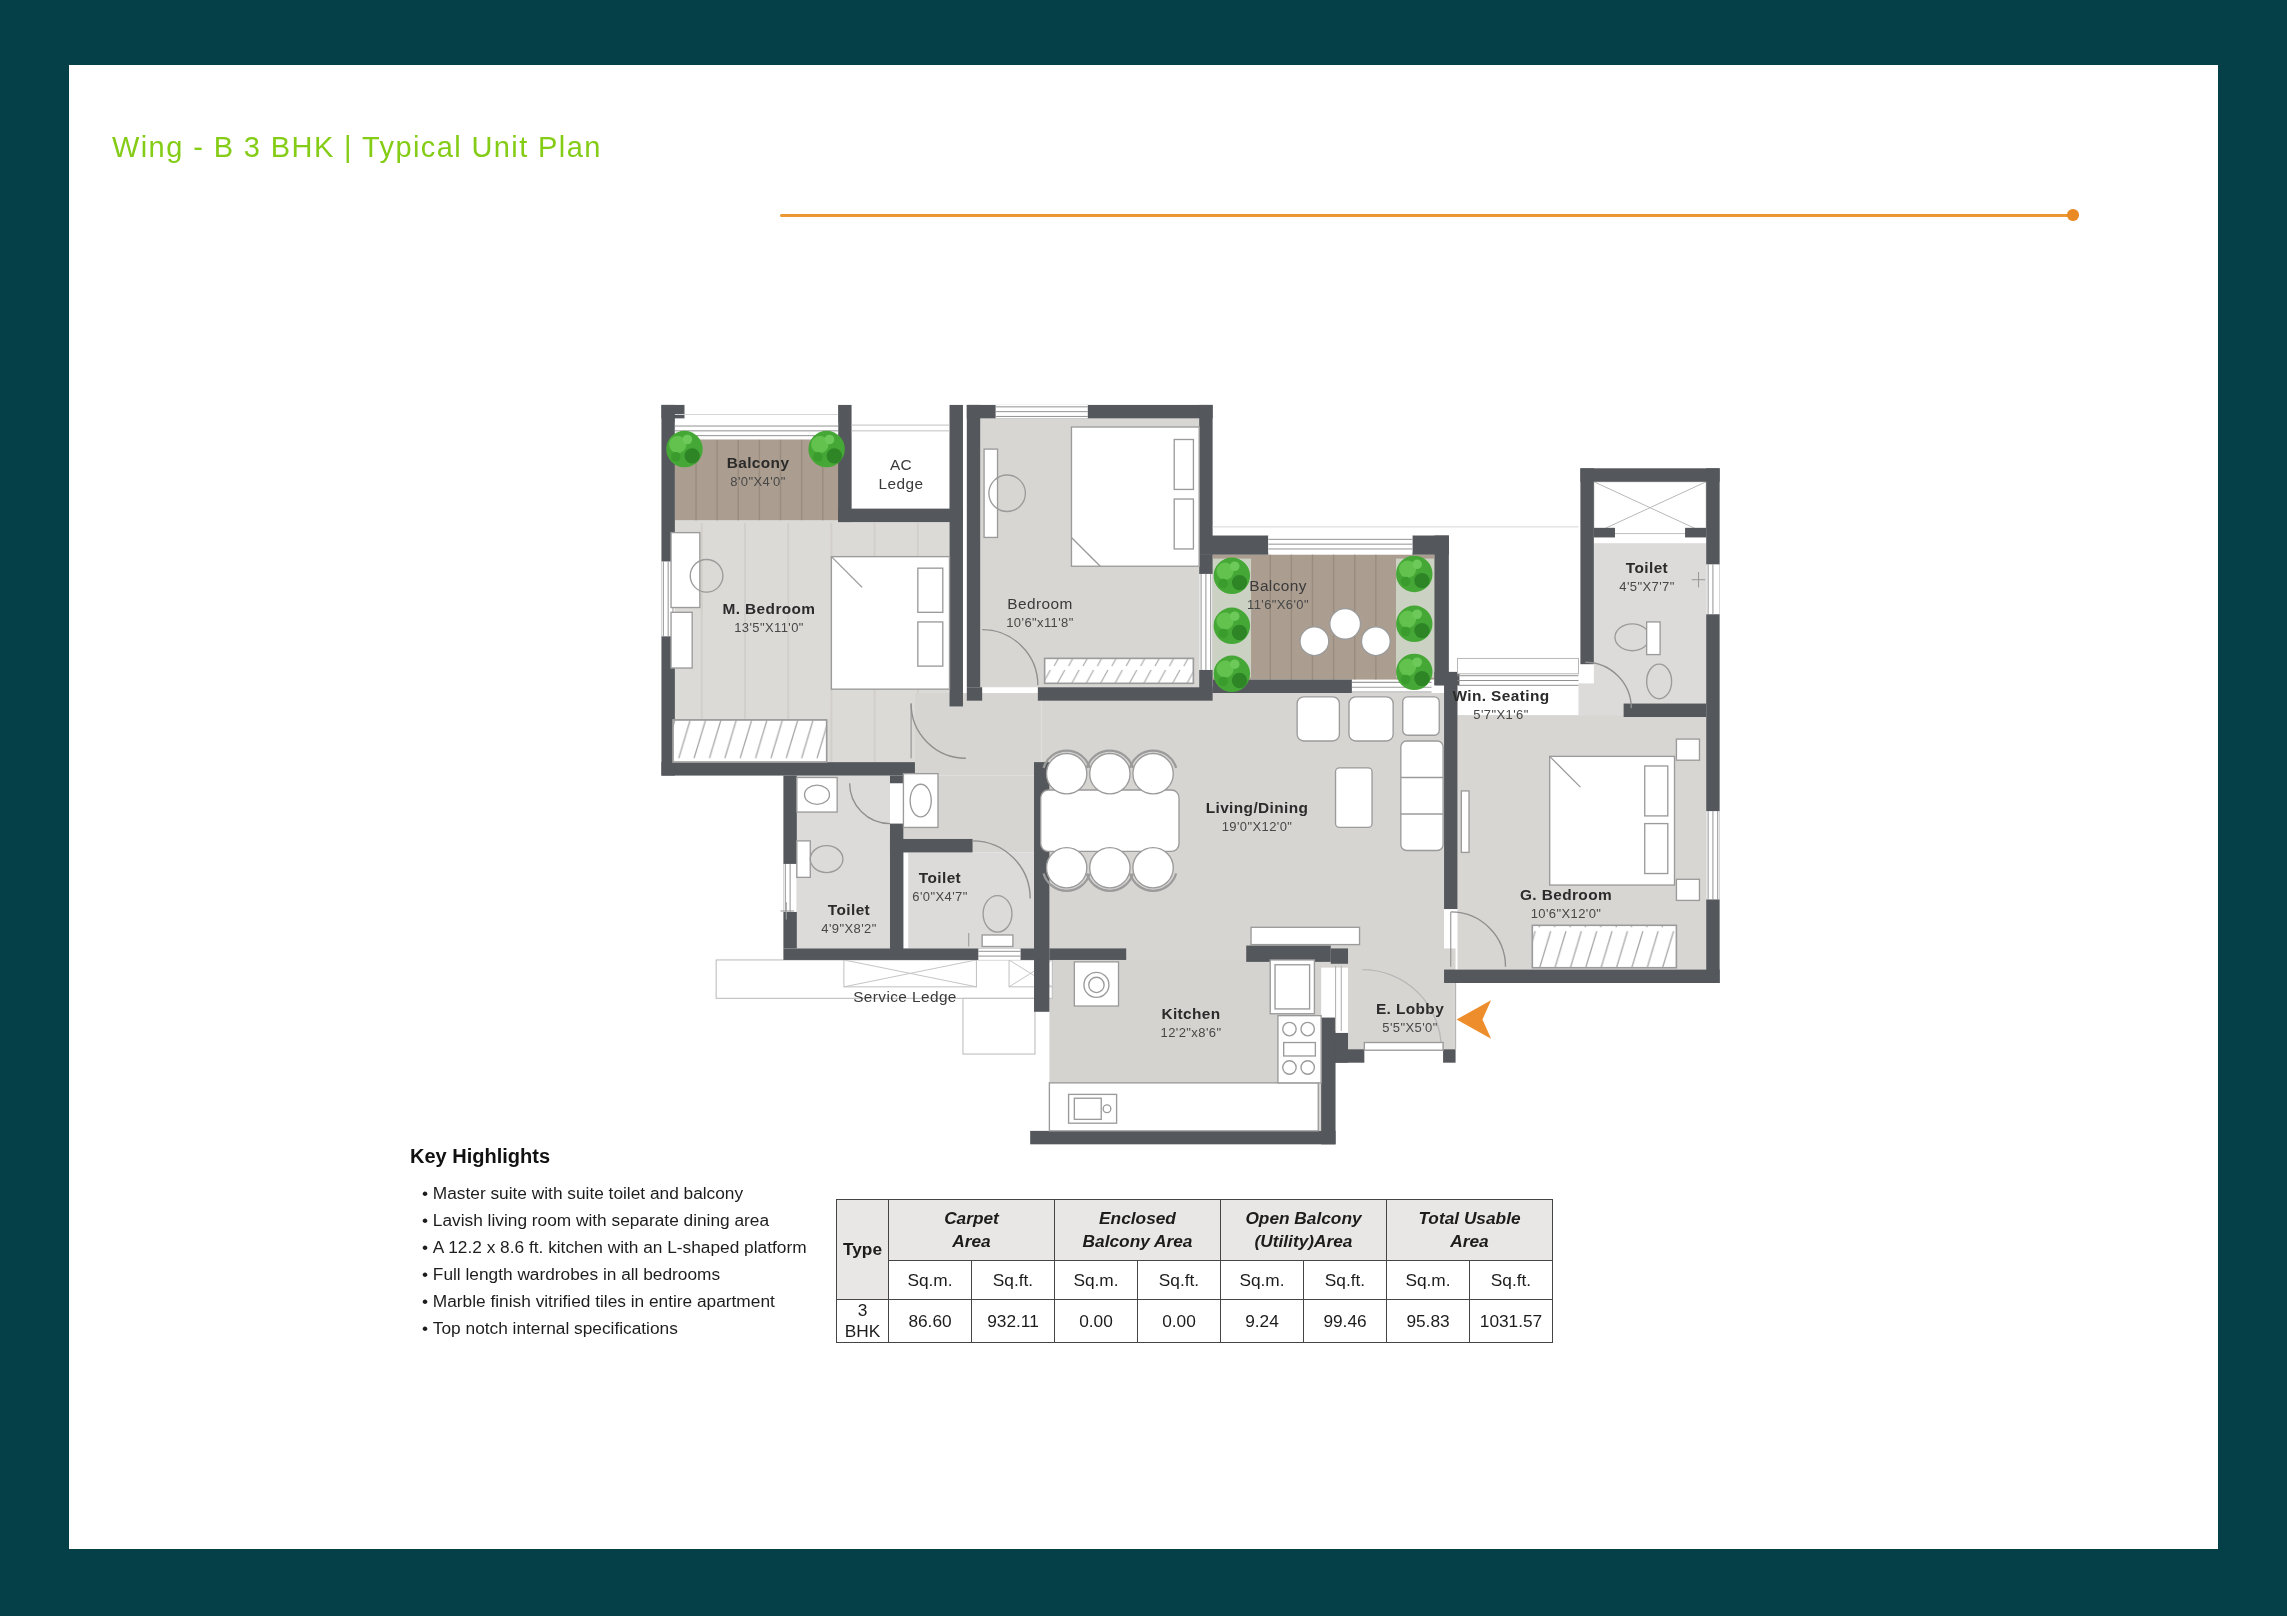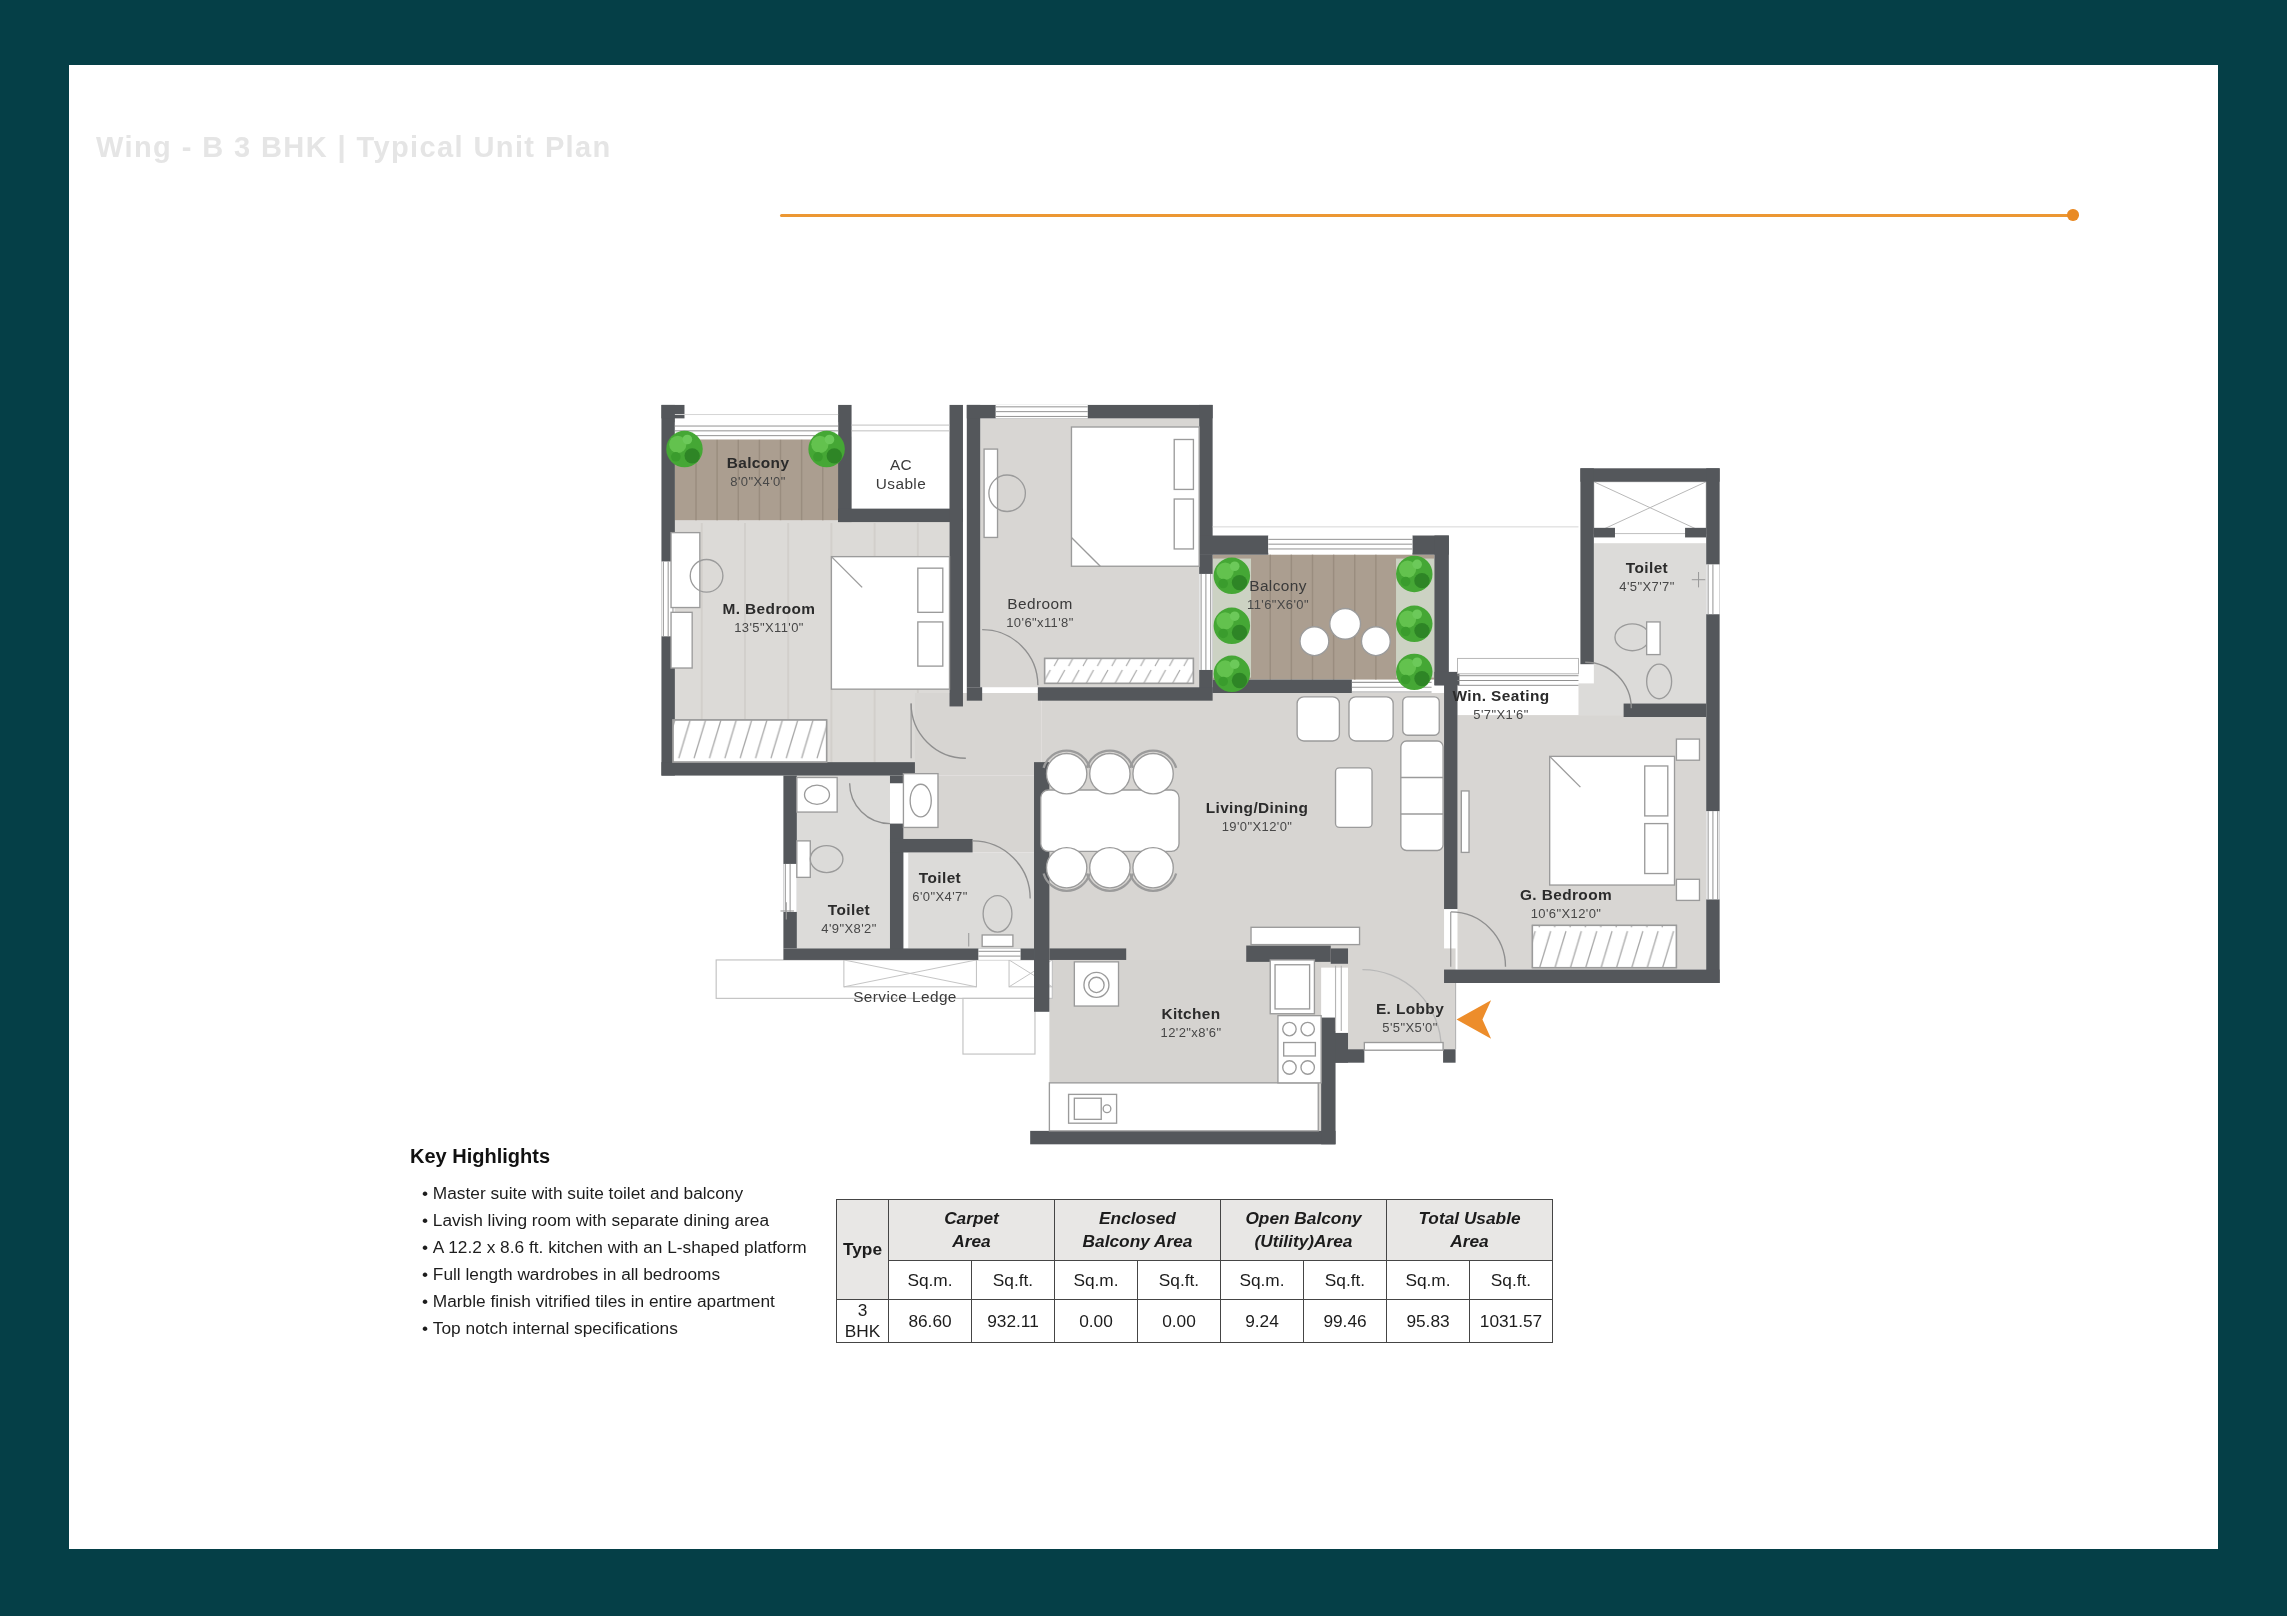--- a/index.html
+++ b/index.html
@@ -4,22 +4,22 @@
 <style>
   html,body{margin:0;padding:0;}
   body{
     width:2287px;height:1617px;position:relative;
     background:#053F47;
     font-family:"Liberation Sans","DejaVu Sans",sans-serif;
     overflow:hidden;
   }
   .sheet{position:absolute;left:69px;top:65px;width:2149px;height:1484px;background:#ffffff;}
   .page-title{
-    position:absolute;left:96px;top:131px;
-    font-size:29px;font-weight:700;letter-spacing:1.4px;color:#e5e5e5;
+    position:absolute;left:112px;top:131px;
+    font-size:29px;font-weight:400;letter-spacing:1.4px;color:#84cc16;
   }
   .rule{position:absolute;left:780px;top:214px;width:1291px;height:2.9px;background:#EC9733;border-radius:1.9px;}
   .rule-dot{position:absolute;left:2067px;top:209px;width:11.5px;height:11.5px;border-radius:50%;background:#E98A24;}
 
   
   .plan{position:absolute;left:661px;top:403px;width:1061px;height:749px;}
   .plan svg{position:absolute;left:0;top:0;width:100%;height:100%;}
   .room-label{
     position:absolute;transform:translate(-50%,-50%);
     text-align:center;white-space:nowrap;line-height:1.25;
@@ -376,21 +376,21 @@
 
   <polygon points="1516,1062 1552,1042 1543,1062 1552,1082" fill="#ED8D2B"></polygon>
 </svg>
 
   <div class="room-label" style="left:97px;top:69px">
       <div class="rname">Balcony</div>
       <div class="rdims">8'0"X4'0"</div>
     </div>
   <div class="room-label light" style="left:240px;top:71px">
       <div class="rname">AC
-Usable</div>
+Ledge</div>
     </div>
   <div class="room-label" style="left:108px;top:215px">
       <div class="rname">M. Bedroom</div>
       <div class="rdims">13'5"X11'0"</div>
     </div>
   <div class="room-label light" style="left:379px;top:210px">
       <div class="rname">Bedroom</div>
       <div class="rdims">10'6"x11'8"</div>
     </div>
   <div class="room-label light" style="left:617px;top:192px">

